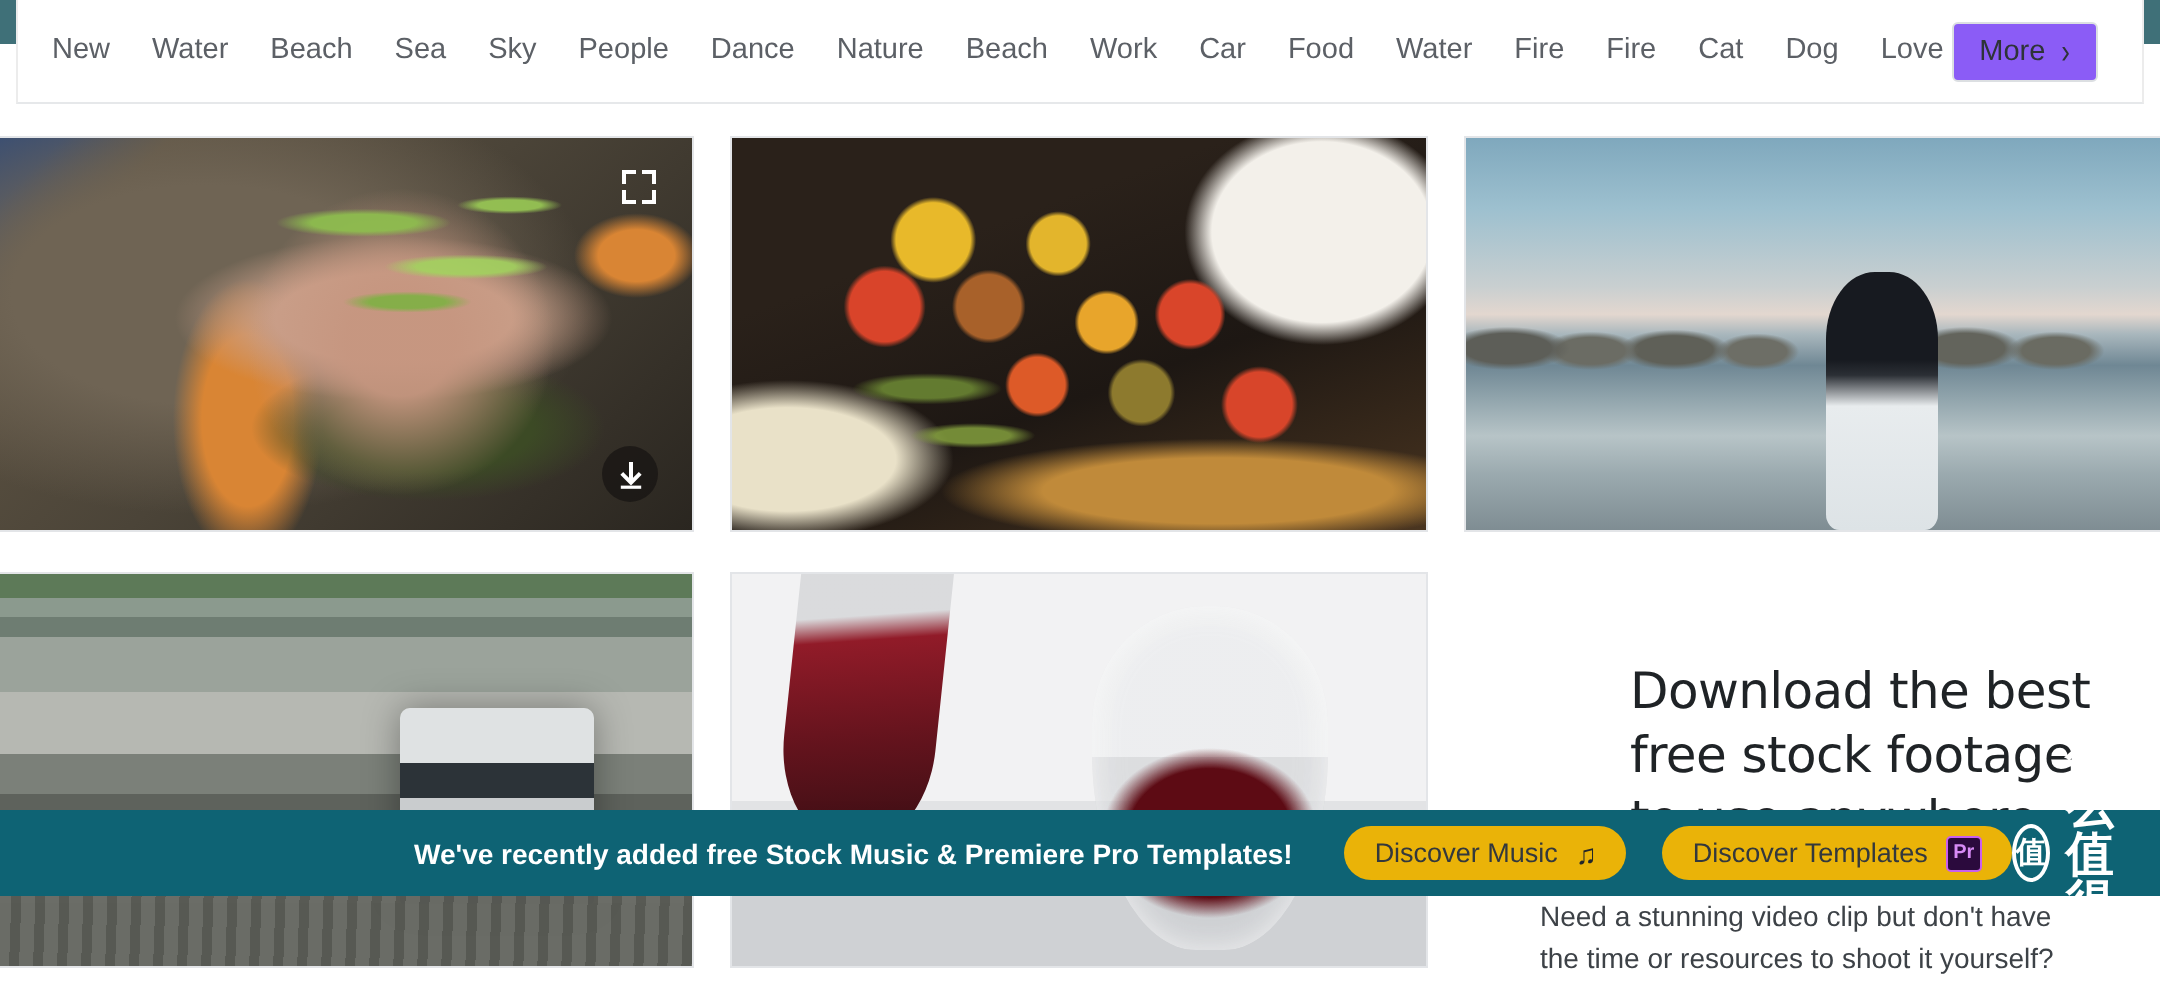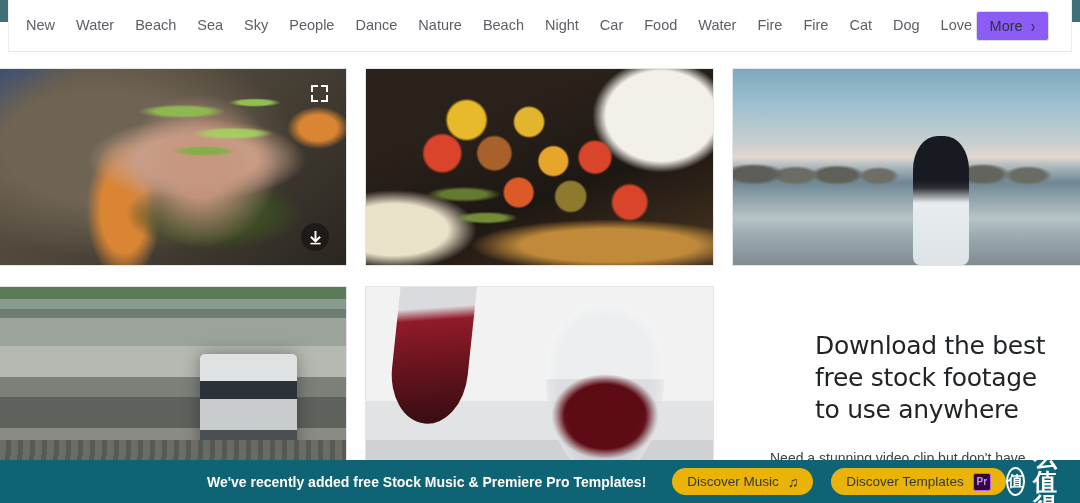--- a/index.html
+++ b/index.html
@@ -3,21 +3,21 @@
 <meta charset="utf-8">
 <title>Stock Footage Gallery</title>
 <style>
   * { box-sizing: border-box; margin: 0; padding: 0; }
   html, body {
     width: 1080px; height: 503px;
     overflow: hidden;
     background: #ffffff;
     font-family: "Liberation Sans", sans-serif;
   }
-  #app { position: relative; width: 1080px; height: 503px; background: #ffffff; }
+  #app { position: relative; width: 1080px; height: 448px; background: #ffffff; }
 
   
   .edge-strip {
     position: absolute; top: 0; width: 10px; height: 22px;
     background: #3f7078; z-index: 5;
   }
   .edge-strip.left { left: 0; }
   .edge-strip.right { right: 0; }
 
   
@@ -296,21 +296,21 @@
     <div class="cat-list" id="cat-list">
         <span class="cat-item">New</span>
         <span class="cat-item">Water</span>
         <span class="cat-item">Beach</span>
         <span class="cat-item">Sea</span>
         <span class="cat-item">Sky</span>
         <span class="cat-item">People</span>
         <span class="cat-item">Dance</span>
         <span class="cat-item">Nature</span>
         <span class="cat-item">Beach</span>
-        <span class="cat-item">Night</span>
+        <span class="cat-item">Work</span>
         <span class="cat-item">Car</span>
         <span class="cat-item">Food</span>
         <span class="cat-item">Water</span>
         <span class="cat-item">Fire</span>
         <span class="cat-item">Fire</span>
         <span class="cat-item">Cat</span>
         <span class="cat-item">Dog</span>
         <span class="cat-item">Love</span>
       </div>
     <div class="more-btn">

